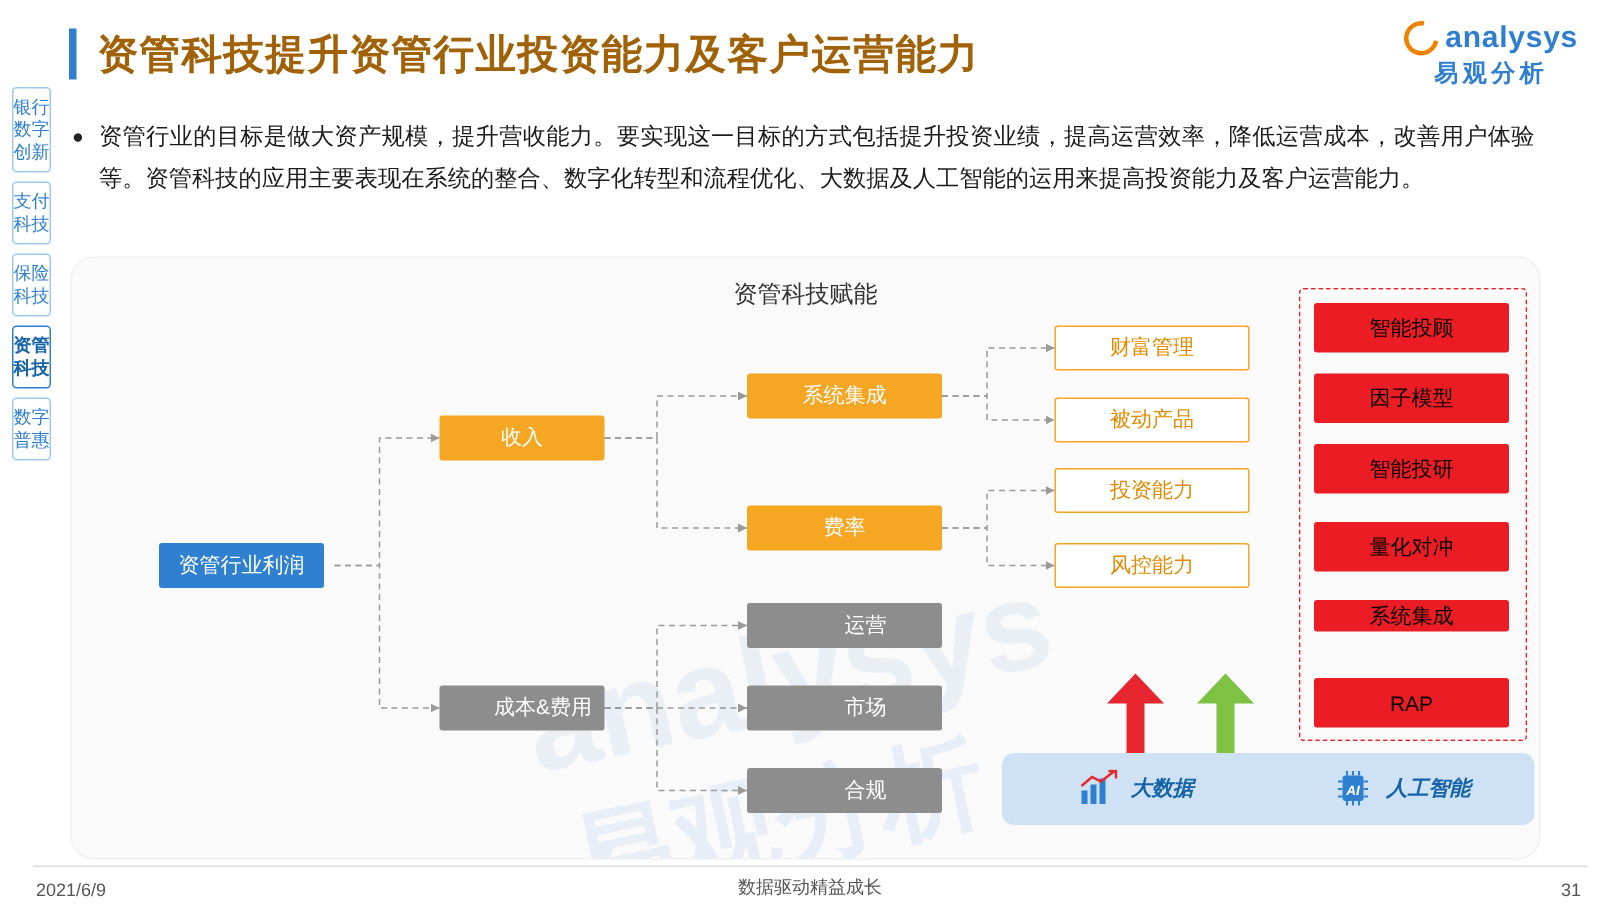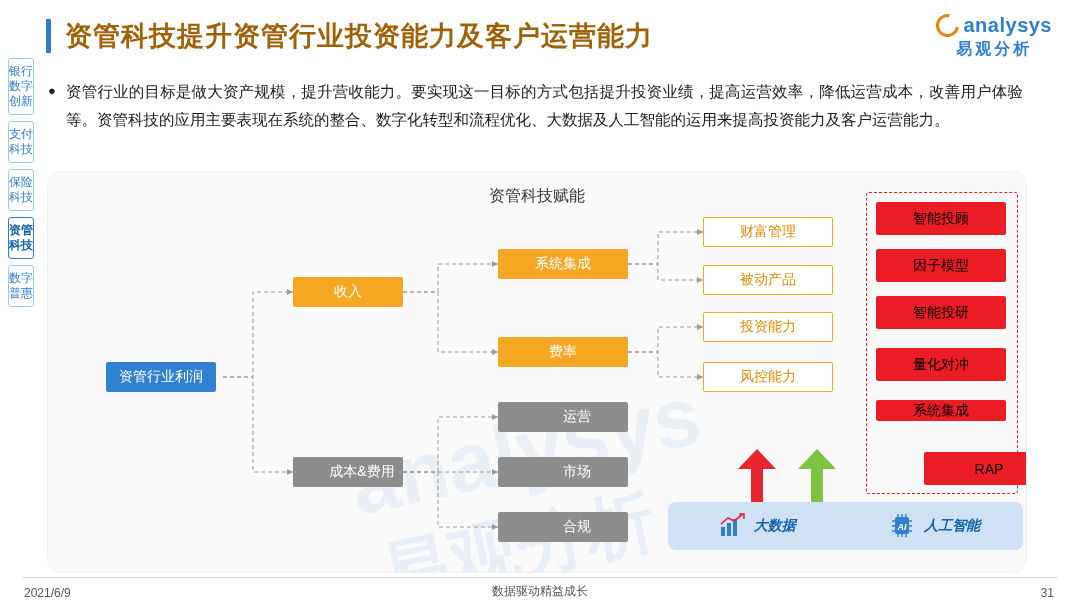--- a/index.html
+++ b/index.html
@@ -245,21 +245,21 @@
   </div>
   <div class="node n-red" style="left:828px;top:124px;width:130px;height:33px;">
     <span>智能投研</span>
   </div>
   <div class="node n-red" style="left:828px;top:176px;width:130px;height:33px;">
     <span>量化对冲</span>
   </div>
   <div class="node n-red" style="left:828px;top:228px;width:130px;height:21px;">
     <span>系统集成</span>
   </div>
-  <div class="node n-red" style="left:828px;top:280px;width:130px;height:33px;margin-left:48px;">
+  <div class="node n-red" style="left:828px;top:280px;width:130px;height:33px;">
     <span>RAP</span>
   </div>
 
   <svg style="position:absolute;left:685px;top:275px;width:120px;height:55px;">
     <path d="M18,55 L18,22 L5,22 L24,2 L43,22 L30,22 L30,55 Z" fill="#e8262f"></path>
     <path d="M78,55 L78,22 L65,22 L84,2 L103,22 L90,22 L90,55 Z" fill="#7dc243"></path>
   </svg>
 
   <div class="chipbar">
     <div class="chip">

